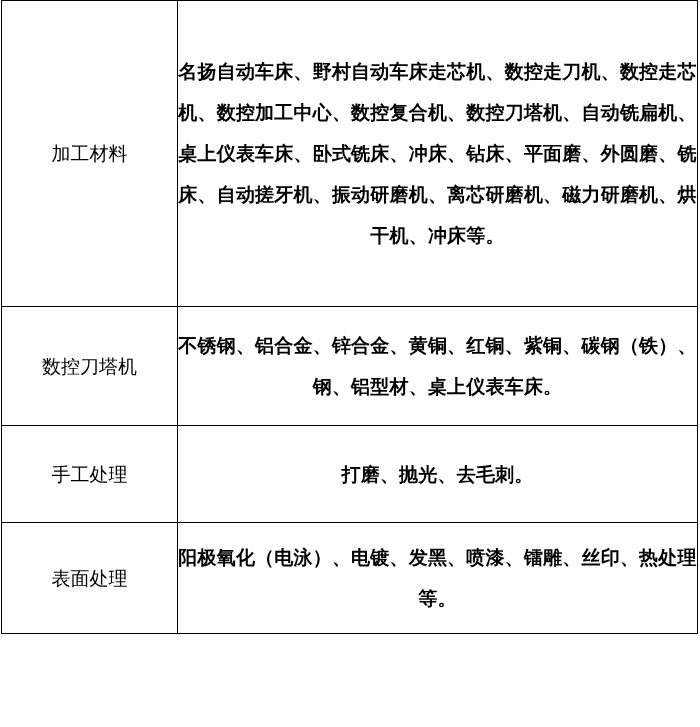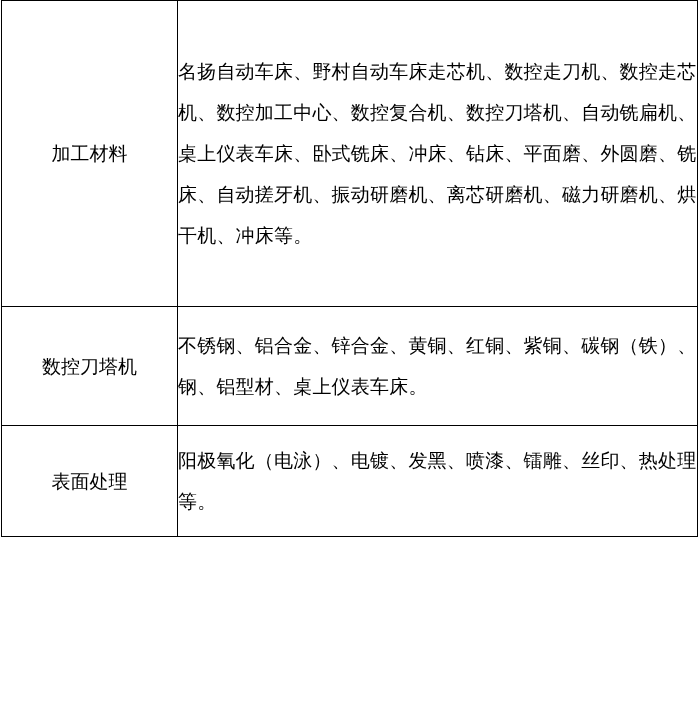--- a/index.html
+++ b/index.html
@@ -33,22 +33,23 @@
     line-height: 41px;
     padding: 0;
   }
   td.label-cell {
     width: 175px;
     text-align: center;
     padding: 10px 6px;
   }
   td.value-cell {
     padding: 10px 14px 10px 14px;
-    text-align: left;
+    text-align: center;
     letter-spacing: 0.2px;
+    font-weight: bold;
   }
   .row-equip td { height: 305px; }
   .row-support td { height: 96px; }
   .row-material td { height: 118px; }
   .row-manual td { height: 96px; }
   .row-surface td { height: 110px; }
 </style>
 </head>
 <body>
 
@@ -56,19 +57,23 @@
   <table class="spec-table">
     <tbody>
       <tr class="row-equip">
         <td class="label-cell">加工材料</td>
         <td class="value-cell">名扬自动车床、野村自动车床走芯机、数控走刀机、数控走芯机、数控加工中心、数控复合机、数控刀塔机、自动铣扁机、桌上仪表车床、卧式铣床、冲床、钻床、平面磨、外圆磨、铣床、自动搓牙机、振动研磨机、离芯研磨机、磁力研磨机、烘干机、冲床等。</td>
       </tr>
       <tr class="row-material">
         <td class="label-cell">数控刀塔机</td>
         <td class="value-cell">不锈钢、铝合金、锌合金、黄铜、红铜、紫铜、碳钢（铁）、钢、铝型材、桌上仪表车床。</td>
       </tr>
+      <tr class="row-manual">
+        <td class="label-cell">手工处理</td>
+        <td class="value-cell">打磨、抛光、去毛刺。</td>
+      </tr>
       <tr class="row-surface">
         <td class="label-cell">表面处理</td>
         <td class="value-cell">阳极氧化（电泳）、电镀、发黑、喷漆、镭雕、丝印、热处理等。</td>
       </tr>
     </tbody>
   </table>
 </div>
 
 </body></html>

